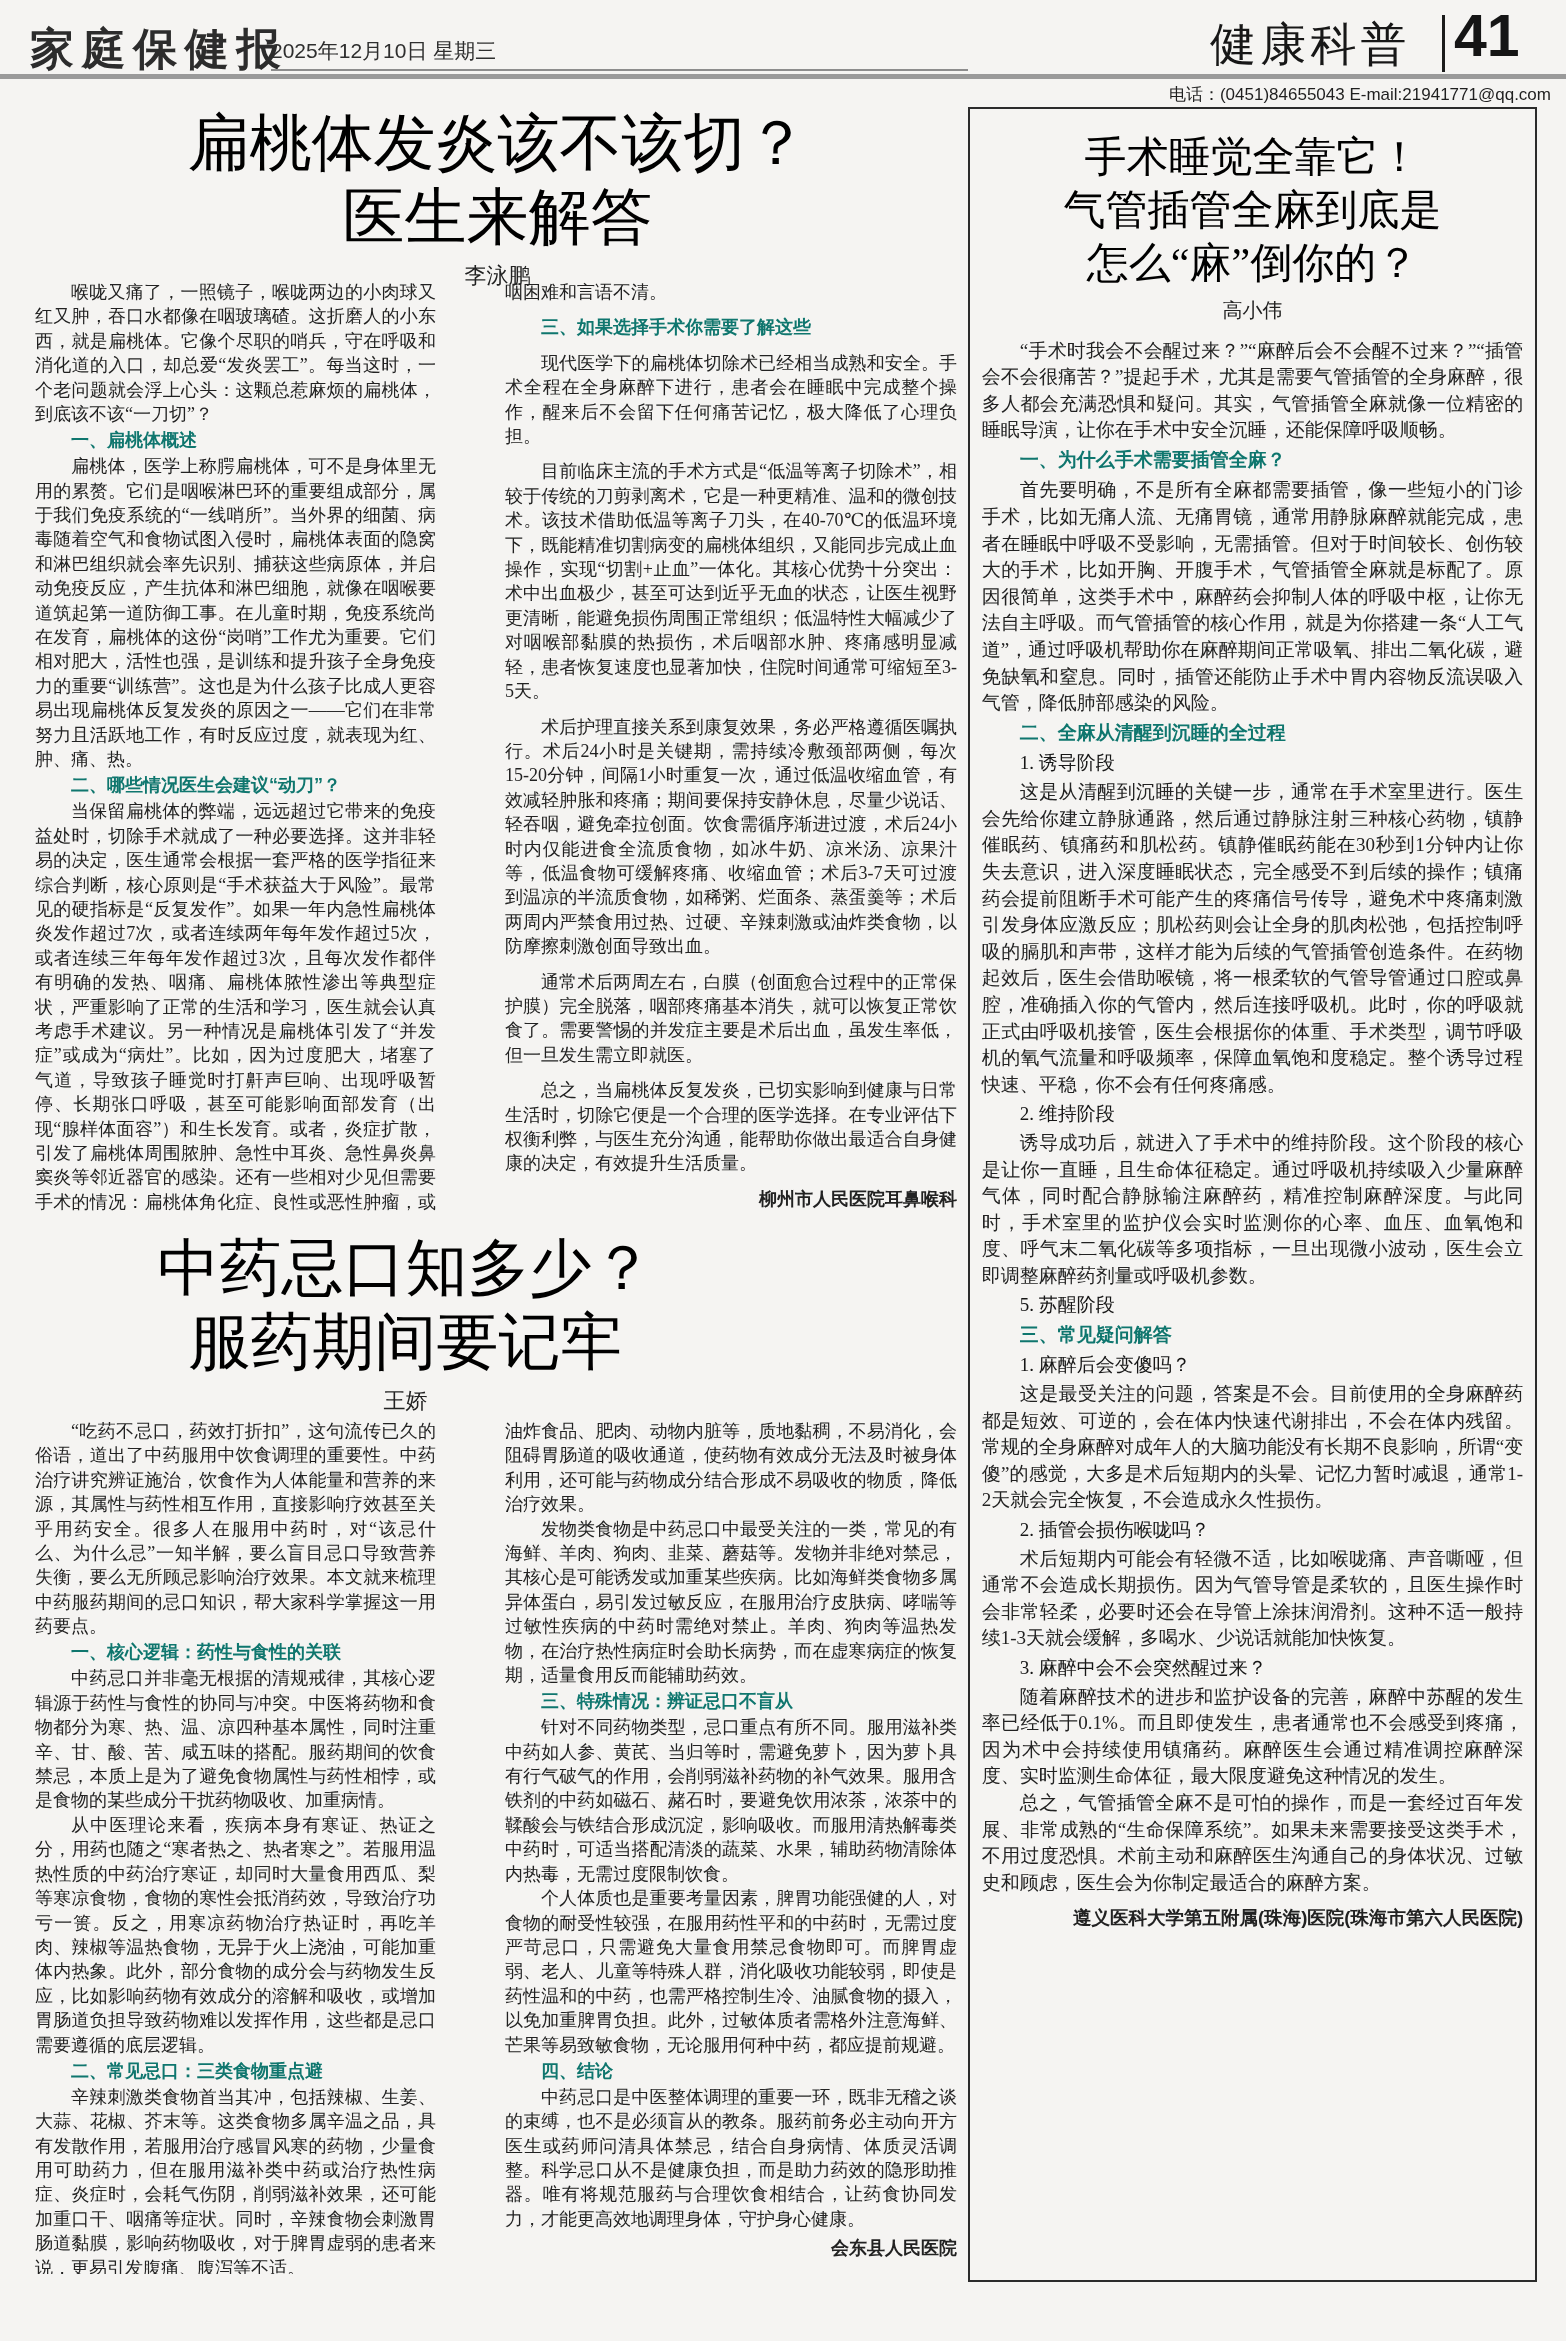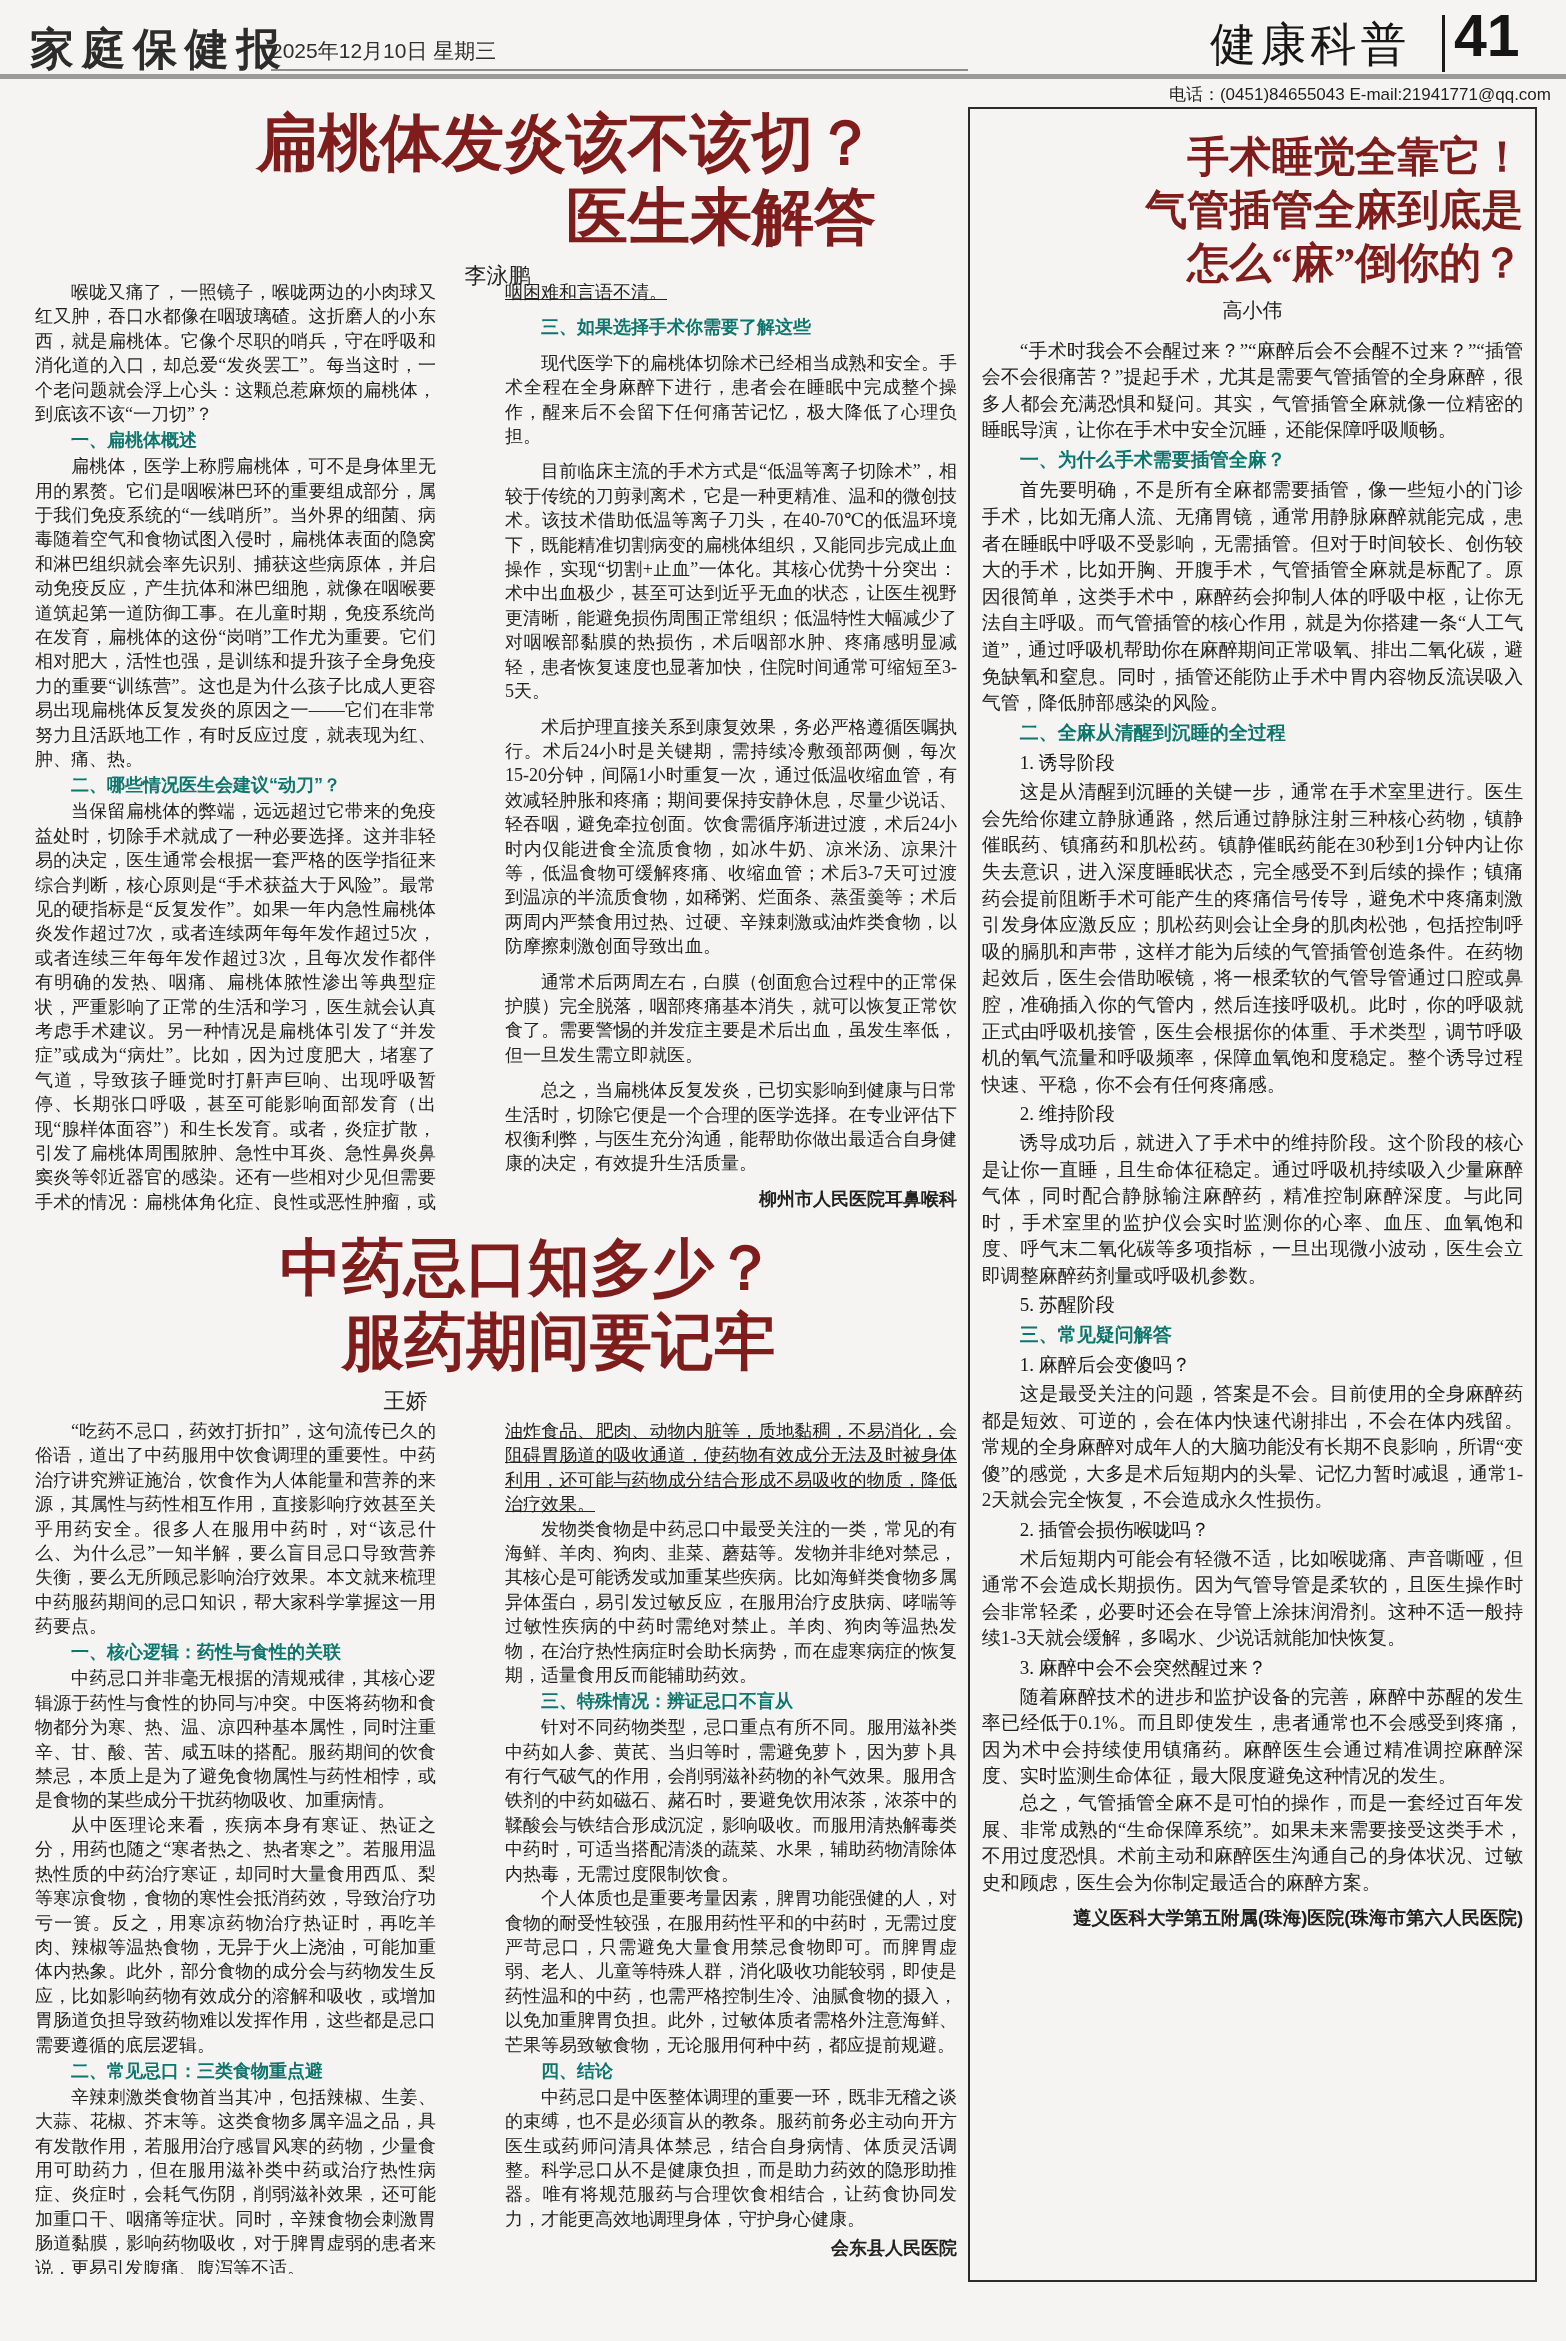--- a/index.html
+++ b/index.html
@@ -12,27 +12,27 @@
               font-family:"Liberation Sans","DejaVu Sans",sans-serif;color:#2e2e2e;}
   .date-rule{position:absolute;left:271px;top:69px;width:697px;height:1.7px;background:#8d8d8d;}
   .section-title{position:absolute;left:1210px;top:13.5px;font-size:46px;letter-spacing:4.2px;color:#171717;}
   .pg-divider{position:absolute;left:1442px;top:15px;width:2.5px;height:57px;background:#1b1b1b;}
   .page-number{position:absolute;left:1454px;top:1.7px;font-size:59px;font-weight:bold;
                font-family:"Liberation Sans","DejaVu Sans",sans-serif;color:#151515;}
   .thick-rule{position:absolute;left:0;top:74px;width:1566px;height:5px;background:#9a9a9a;}
   .contact{position:absolute;right:15px;top:83px;font-size:17px;
            font-family:"Liberation Sans","DejaVu Sans",sans-serif;color:#1f1f1f;}
   
-  .art-title{font-weight:bold;text-align:right;color:#7f1d1d;}
+  .art-title{font-weight:normal;text-align:center;color:#000000;}
   .art-author{text-align:center;font-size:22px;color:#222;}
   .colbox{position:absolute;overflow:hidden;font-size:18px;line-height:24.4px;
           text-align:justify;color:#222;}
   .colbox p{margin:0;}
   p.li-p{text-indent:2em;}
-  p.li-c{text-indent:0;text-decoration:underline;}
+  p.li-c{text-indent:0;}
   p.li-h{text-indent:2em;font-family:"Liberation Sans","DejaVu Sans",sans-serif;
          font-weight:bold;color:#0f766e;margin:1.7px 0;}
   p.li-n{text-indent:2em;color:#161616;margin:1.7px 0;}
   p.li-attr{text-align:right;font-family:"Liberation Sans","DejaVu Sans",sans-serif;
             font-weight:bold;margin-top:5px;}
   
   .a1{position:absolute;left:35px;top:99px;width:921px;}
   .a1 .art-title{position:absolute;left:84px;top:6.7px;width:757px;font-size:62px;line-height:74px;}
   .a1 .art-author{position:absolute;left:84px;top:162px;width:757px;}
   .a1-col1{left:35px;top:280px;width:401px;height:936px;}

